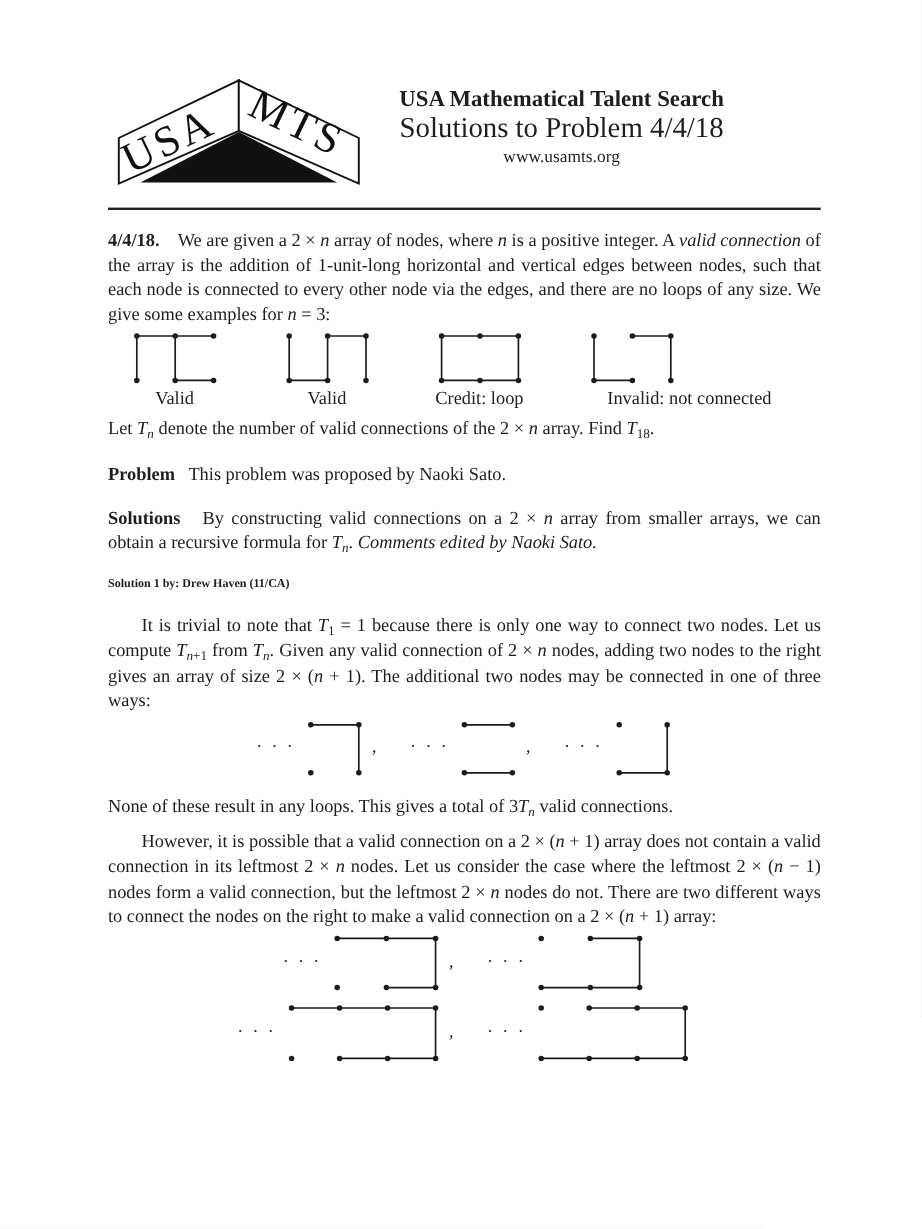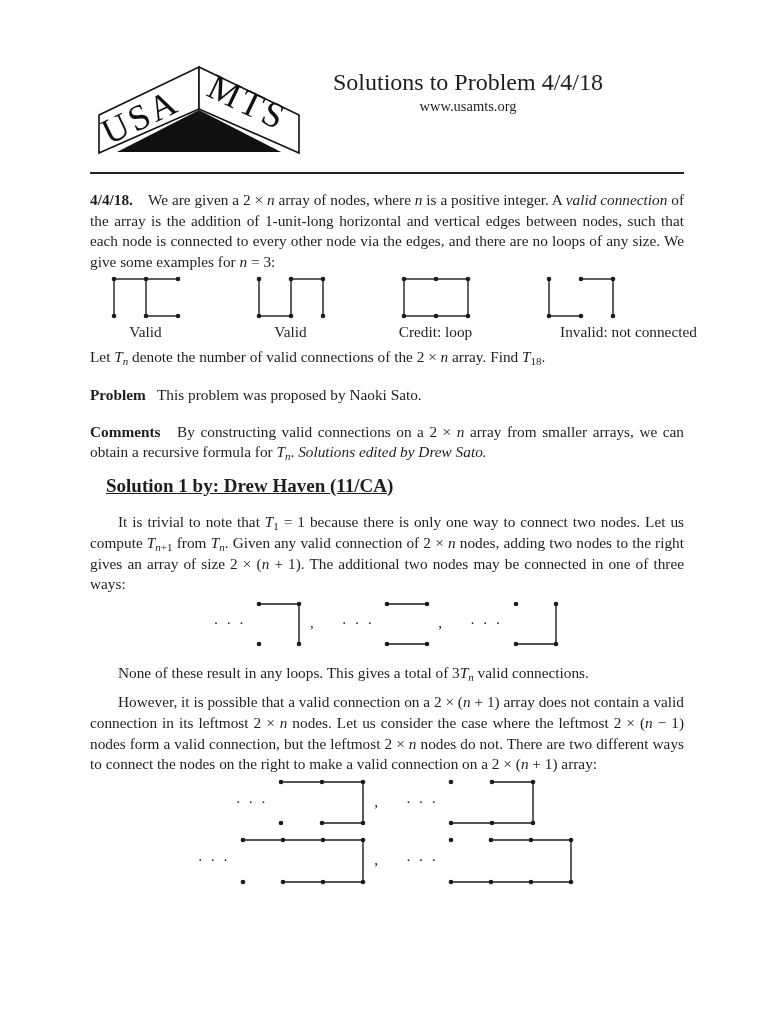--- a/index.html
+++ b/index.html
@@ -18,34 +18,34 @@
   .title-main { font-weight:bold; font-size:19px; line-height:25px; }
   .title-sub  { font-size:24px; line-height:25px; }
   .title-url  { font-size:14.5px; line-height:23px; }
   .rule { border:none; border-top:2px solid #222; margin:12px 0 0 0; }
 
   
   .para { font-size:15.3px; line-height:20.6px; text-align:justify; margin:0; }
   .para sub { font-size:11px; line-height:0; vertical-align:-3px; }
   .para i sub, .para sub i { font-size:11px; }
   .indent { text-indent:28px; }
-  .bold-head { font-weight:bold; font-size:19px; line-height:20.6px; margin:16px;text-decoration:underline; }
+  .bold-head { font-weight:bold; font-size:10px; line-height:20.6px; margin:0; }
 
   .mt-hr   { margin-top:16px; }
   .mt-find { margin-top:5px; }
   .mt-credit { margin-top:17px; }
   .mt-comments { margin-top:16px; }
   .mt-solhead { margin-top:13px; }
   .mt-solp1 { margin-top:15px; }
-  .mt-none { margin-top:14px;margin-left:28px; }
+  .mt-none { margin-top:14px; }
   .mt-however { margin-top:9px; }
   .mt-adds { margin-top:13px; }
 
   
-  .examples-row { display:flex; margin-top:2px; margin-left:-8px; height:68px;gap:18px; }
+  .examples-row { display:flex; margin-top:2px; margin-left:-8px; height:68px; }
   .ex-block { width:127px; display:flex; flex-direction:column; align-items:center; }
   .fig-caption { font-size:15.3px; line-height:20px; margin-top:1px; white-space:nowrap; }
   .examples-row .ex-block:nth-child(4) .fig-caption { margin-left:96px; }
 
   
   .fig-row { display:flex; justify-content:center; align-items:center; }
   .fig-row.r1 { margin-top:4px; }
   .fig-row.r2 { margin-top:2px; }
   .fig-row.r3 { margin-top:7px; }
   .dots { font-size:15px; letter-spacing:2px; margin-right:8px; color:#1e1e1e; }
@@ -63,20 +63,21 @@
       <div class="logo-wrap">
         <svg width="208" height="92" viewBox="0 0 208 92">
           <polygon points="3,51 103,3 103,45 3,89" fill="#ffffff" stroke="#111" stroke-width="1.6"></polygon>
           <polygon points="103,3 203,51 203,89 103,45" fill="#ffffff" stroke="#111" stroke-width="1.6"></polygon>
           <polygon points="103,46 21,88 185,88" fill="#111"></polygon>
           <text class="logo-letters" transform="translate(13,81) rotate(-25.7)">USA</text>
           <text class="logo-letters" transform="translate(109,31) rotate(25.7)">MTS</text>
         </svg>
       </div>
       <div class="titles">
+        <div class="title-main">USA Mathematical Talent Search</div>
         <div class="title-sub">Solutions to Problem 4/4/18</div>
         <div class="title-url">www.usamts.org</div>
       </div>
     </div>
 
     <hr class="rule">
 
     <p class="para mt-hr"><b>4/4/18.</b>&nbsp;&nbsp;&nbsp; We are given a 2 × <i>n</i> array of nodes, where <i>n</i> is a positive integer. A <i>valid connection</i> of the array is the addition of 1-unit-long horizontal and vertical edges between nodes, such that each node is connected to every other node via the edges, and there are no loops of any size. We give some examples for <i>n</i> = 3:</p>
 
     <div class="examples-row">
@@ -143,21 +144,21 @@
             <circle cx="69" cy="42" r="2.3" fill="#1c1c1c"></circle>
           </svg>
           <div class="fig-caption">Invalid: not connected</div>
         </div>
       </div>
 
     <p class="para mt-find">Let <i>T<sub>n</sub></i> denote the number of valid connections of the 2 × <i>n</i> array. Find <i>T</i><sub>18</sub>.</p>
 
     <p class="para mt-credit"><b>Problem</b>&nbsp;&nbsp; This problem was proposed by Naoki Sato.</p>
 
-    <p class="para mt-comments"><b>Comments</b>&nbsp;&nbsp; By constructing valid connections on a 2 × <i>n</i> array from smaller arrays, we can obtain a recursive formula for <i>T<sub>n</sub></i>. <i>Solutions edited by Drew Sato.</i></p>
+    <p class="para mt-comments"><b>Solutions</b>&nbsp;&nbsp; By constructing valid connections on a 2 × <i>n</i> array from smaller arrays, we can obtain a recursive formula for <i>T<sub>n</sub></i>. <i>Comments edited by Naoki Sato.</i></p>
 
     <p class="bold-head mt-solhead">Solution 1 by: Drew Haven (11/CA)</p>
 
     <p class="para indent mt-solp1">It is trivial to note that <i>T</i><sub>1</sub> = 1 because there is only one way to connect two nodes. Let us compute <i>T</i><sub><i>n</i>+1</sub> from <i>T<sub>n</sub></i>. Given any valid connection of 2 × <i>n</i> nodes, adding two nodes to the right gives an array of size 2 × (<i>n</i> + 1). The additional two nodes may be connected in one of three ways:</p>
 
     <div class="fig-row r1">
         <span class="dots">· · ·</span>
         <svg width="50" height="50">
           <line x1="5" y1="5" x2="45" y2="5" stroke="#1c1c1c" stroke-width="1.4"></line>
           <line x1="45" y1="5" x2="45" y2="45" stroke="#1c1c1c" stroke-width="1.4"></line>

